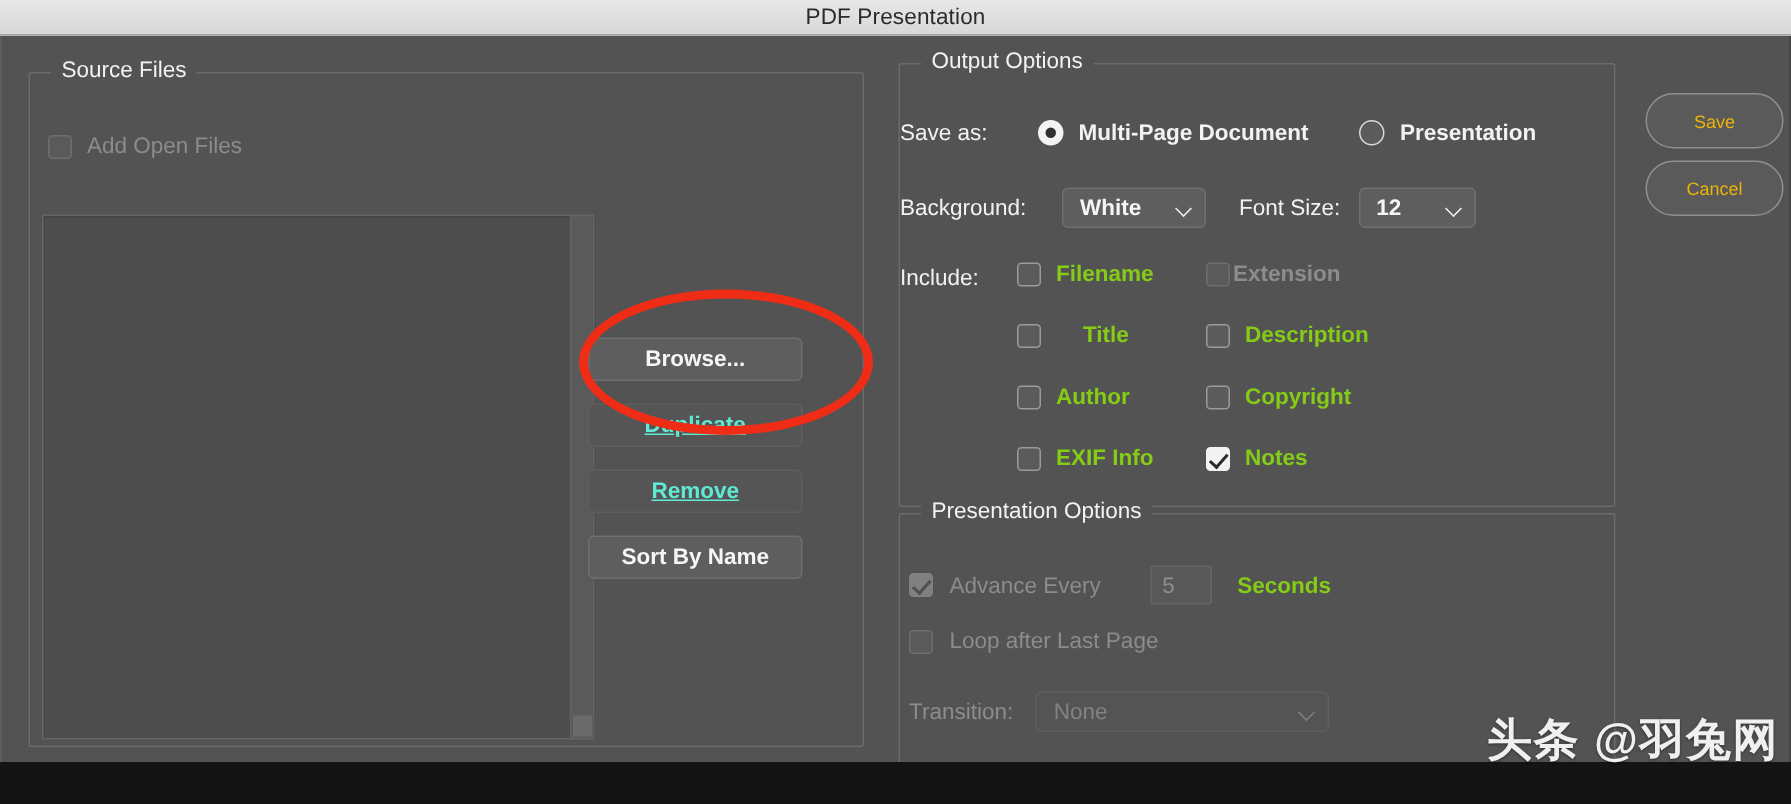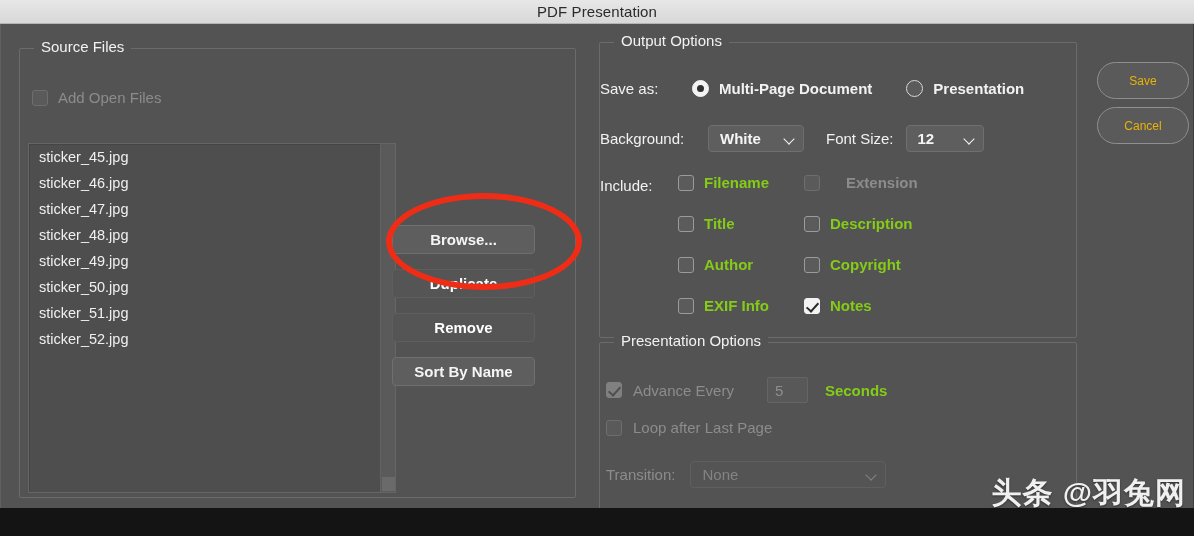--- a/index.html
+++ b/index.html
@@ -177,21 +177,22 @@
     font-size: 15px;
     font-weight: bold;
     display: flex;
     align-items: center;
     justify-content: center;
     cursor: default;
   }
   .btn.disabled {
     background: #555555;
     border-color: #5e5e5e;
-    color: #ffffff;
+    color: #5eead4;
+    text-decoration: underline;
   }
   #btn-browse   { left: 391px; top: 201px; }
   #btn-duplicate{ left: 391px; top: 245px; }
   #btn-remove   { left: 391px; top: 289px; }
   #btn-sort     { left: 391px; top: 333px; }
 
   
   .pill {
     position: absolute;
     width: 92px; height: 37px;
@@ -323,30 +324,20 @@
 
     <div class="groupbox" id="source-files-group">
       <span class="group-legend">Source Files</span>
 
       <div class="add-open-files">
         <span class="cb disabled"></span>
         <span class="lbl dim">Add Open Files</span>
       </div>
 
       <div class="file-list">
-        <div id="file-items">
-            <div class="file-item">sticker_45.jpg</div>
-            <div class="file-item">sticker_46.jpg</div>
-            <div class="file-item">sticker_47.jpg</div>
-            <div class="file-item">sticker_48.jpg</div>
-            <div class="file-item">sticker_49.jpg</div>
-            <div class="file-item">sticker_50.jpg</div>
-            <div class="file-item">sticker_51.jpg</div>
-            <div class="file-item">sticker_52.jpg</div>
-          </div>
         <div class="list-scrollbar">
           <div class="list-scrollbar-thumb"></div>
         </div>
       </div>
     </div>
 
     <div class="btn" id="btn-browse">Browse...</div>
     <div class="btn disabled" id="btn-duplicate">Duplicate</div>
     <div class="btn disabled" id="btn-remove">Remove</div>
     <div class="btn" id="btn-sort">Sort By Name</div>
@@ -382,25 +373,25 @@
 
       <div class="row" style="left:0px; top:134px;">
         <span class="field-label">Include:</span>
       </div>
 
       <div id="include-grid">
           <div class="row" style="left: 78px; top: 131px; gap: 10px;">
             <span class="cb"></span>
             <span class="lbl bold">Filename</span>
           </div>
-          <div class="row" style="left: 204px; top: 131px; gap: 26px;">
+          <div class="row" style="left: 204px; top: 131px; gap: 2px;">
             <span class="cb disabled"></span>
             <span class="lbl bold dim">Extension</span>
           </div>
-          <div class="row" style="left: 78px; top: 172px; gap: 10px;">
+          <div class="row" style="left: 78px; top: 172px; gap: 28px;">
             <span class="cb"></span>
             <span class="lbl bold">Title</span>
           </div>
           <div class="row" style="left: 204px; top: 172px; gap: 10px;">
             <span class="cb"></span>
             <span class="lbl bold">Description</span>
           </div>
           <div class="row" style="left: 78px; top: 213px; gap: 10px;">
             <span class="cb"></span>
             <span class="lbl bold">Author</span>

